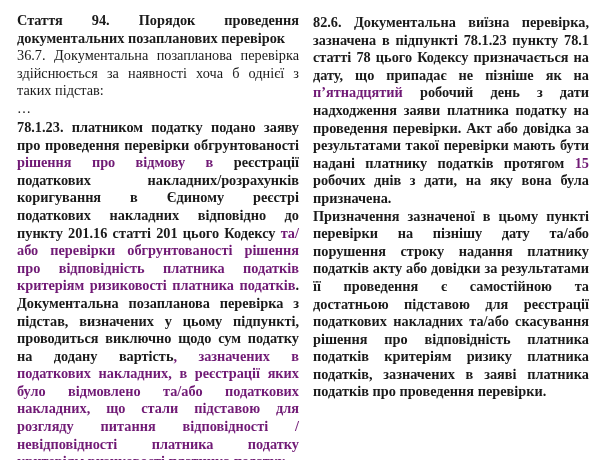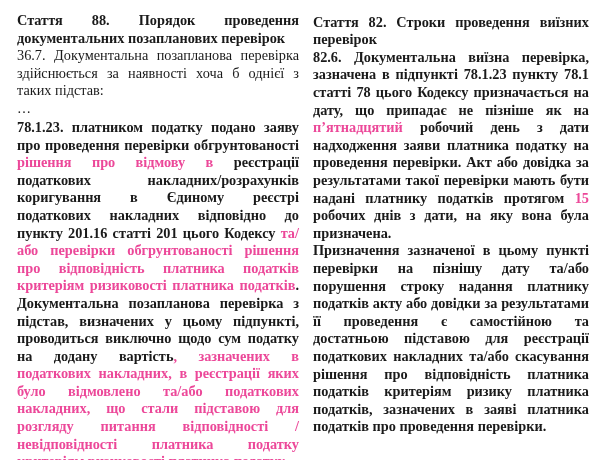--- a/index.html
+++ b/index.html
@@ -6,35 +6,34 @@
   body {
     width: 600px; height: 460px; background: #ffffff; overflow: hidden;
     font-family: "Liberation Serif", "DejaVu Serif", serif; color: #1a1a1a;
   }
   .page { position: relative; width: 600px; height: 460px; }
   .col { position: absolute; top: 12px; text-align: justify; }
   .col-left { left: 17px; width: 282px; }
   .col-right { left: 313px; width: 276px; top: 14px; }
   .p { margin: 0; font-size: 14.3px; line-height: 17.6px; }
   .b { font-weight: bold; }
-  .red { color: #ec4899; }
+  .red { color: #701a75; }
   .ell { margin: 2px 0 3px 0; font-size: 14px; line-height: 14px; }
   .title-right { font-size: 14.3px; line-height: 17.4px; font-weight: bold; margin: 0; }
 </style>
 </head>
 <body>
 
 <div class="page">
 
   <div class="col col-left">
-    <p class="p b">Стаття 88. Порядок проведення документальних позапланових перевірок</p>
+    <p class="p b">Стаття 94. Порядок проведення документальних позапланових перевірок</p>
     <p class="p">36.7. Документальна позапланова перевірка здійснюється за наявності хоча б однієї з таких підстав:</p>
     <p class="ell">…</p>
     <p class="p b"><span>78.1.23.</span><span> платником податку подано заяву про проведення перевірки обгрунтованості </span><span class="red">рішення про відмову в</span><span> реєстрації податкових накладних/розрахунків коригування в Єдиному реєстрі податкових накладних відповідно до пункту 201.16 статті 201 цього Кодексу </span><span class="red">та/або перевірки обгрунтованості рішення про відповідність платника податків критеріям ризиковості платника податків</span><span>. Документальна позапланова перевірка з підстав, визначених у цьому підпункті, проводиться виключно щодо сум податку на додану вартість</span><span class="red">, зазначених в податкових накладних, в реєстрації яких було відмовлено та/або податкових накладних, що стали підставою для розгляду питання відповідності / невідповідності платника податку критеріям ризиковості платника податку.</span></p>
   </div>
 
   <div class="col col-right">
-    <p class="title-right">Стаття 82. Строки проведення виїзних перевірок</p>
     <p class="p b"><span>82.6. Документальна виїзна перевірка, зазначена в підпункті 78.1.23 пункту 78.1 статті 78 цього Кодексу призначається на дату, що припадає не пізніше як на </span><span class="red">п’ятнадцятий</span><span> робочий день з дати надходження заяви платника податку на проведення перевірки. Акт або довідка за результатами такої перевірки мають бути надані платнику податків протягом </span><span class="red">15</span><span> робочих днів з дати, на яку вона була призначена.</span></p>
     <p class="p b">Призначення зазначеної в цьому пункті перевірки на пізнішу дату та/або порушення строку надання платнику податків акту або довідки за результатами її проведення є самостійною та достатньою підставою для реєстрації податкових накладних та/або скасування рішення про відповідність платника податків критеріям ризику платника податків, зазначених в заяві платника податків про проведення перевірки.</p>
   </div>
 
 </div>
 
 </body></html>

